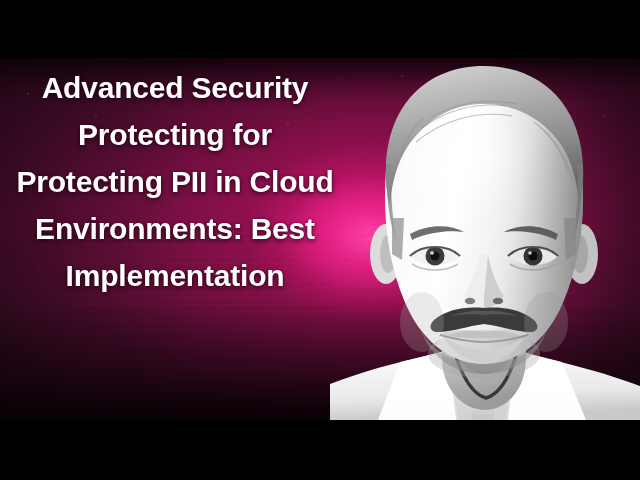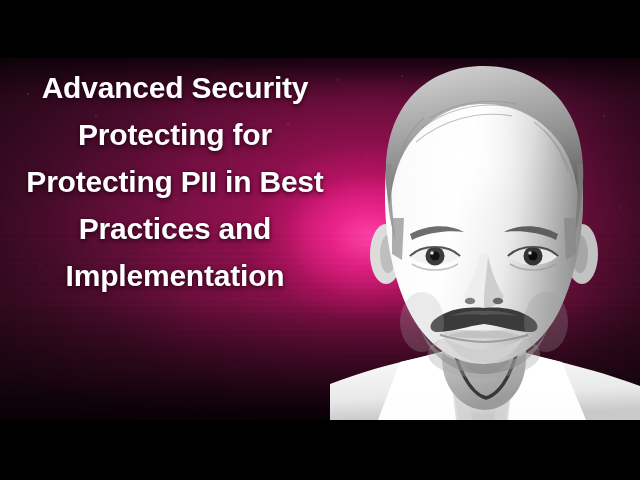--- a/index.html
+++ b/index.html
@@ -298,21 +298,21 @@
       <ellipse cx="92" cy="264" rx="22" ry="30" fill="#b0b0b0" opacity="0.25"></ellipse>
       <ellipse cx="216" cy="264" rx="22" ry="30" fill="#9a9a9a" opacity="0.28"></ellipse>
 
       <rect x="262" y="0" width="48" height="362" fill="#000" opacity="0"></rect>
     </svg>
   </div>
 
   <div id="title-block">
     <div class="title-line">Advanced Security</div>
     <div class="title-line">Protecting for</div>
-    <div class="title-line">Protecting PII in Best</div>
-    <div class="title-line">Practices and</div>
+    <div class="title-line">Protecting PII in Cloud</div>
+    <div class="title-line">Environments: Best</div>
     <div class="title-line">Implementation</div>
   </div>
 
   <div class="bar" id="bar-top"></div>
   <div class="bar" id="bar-bottom"></div>
 
 </div>
 
 </body></html>

